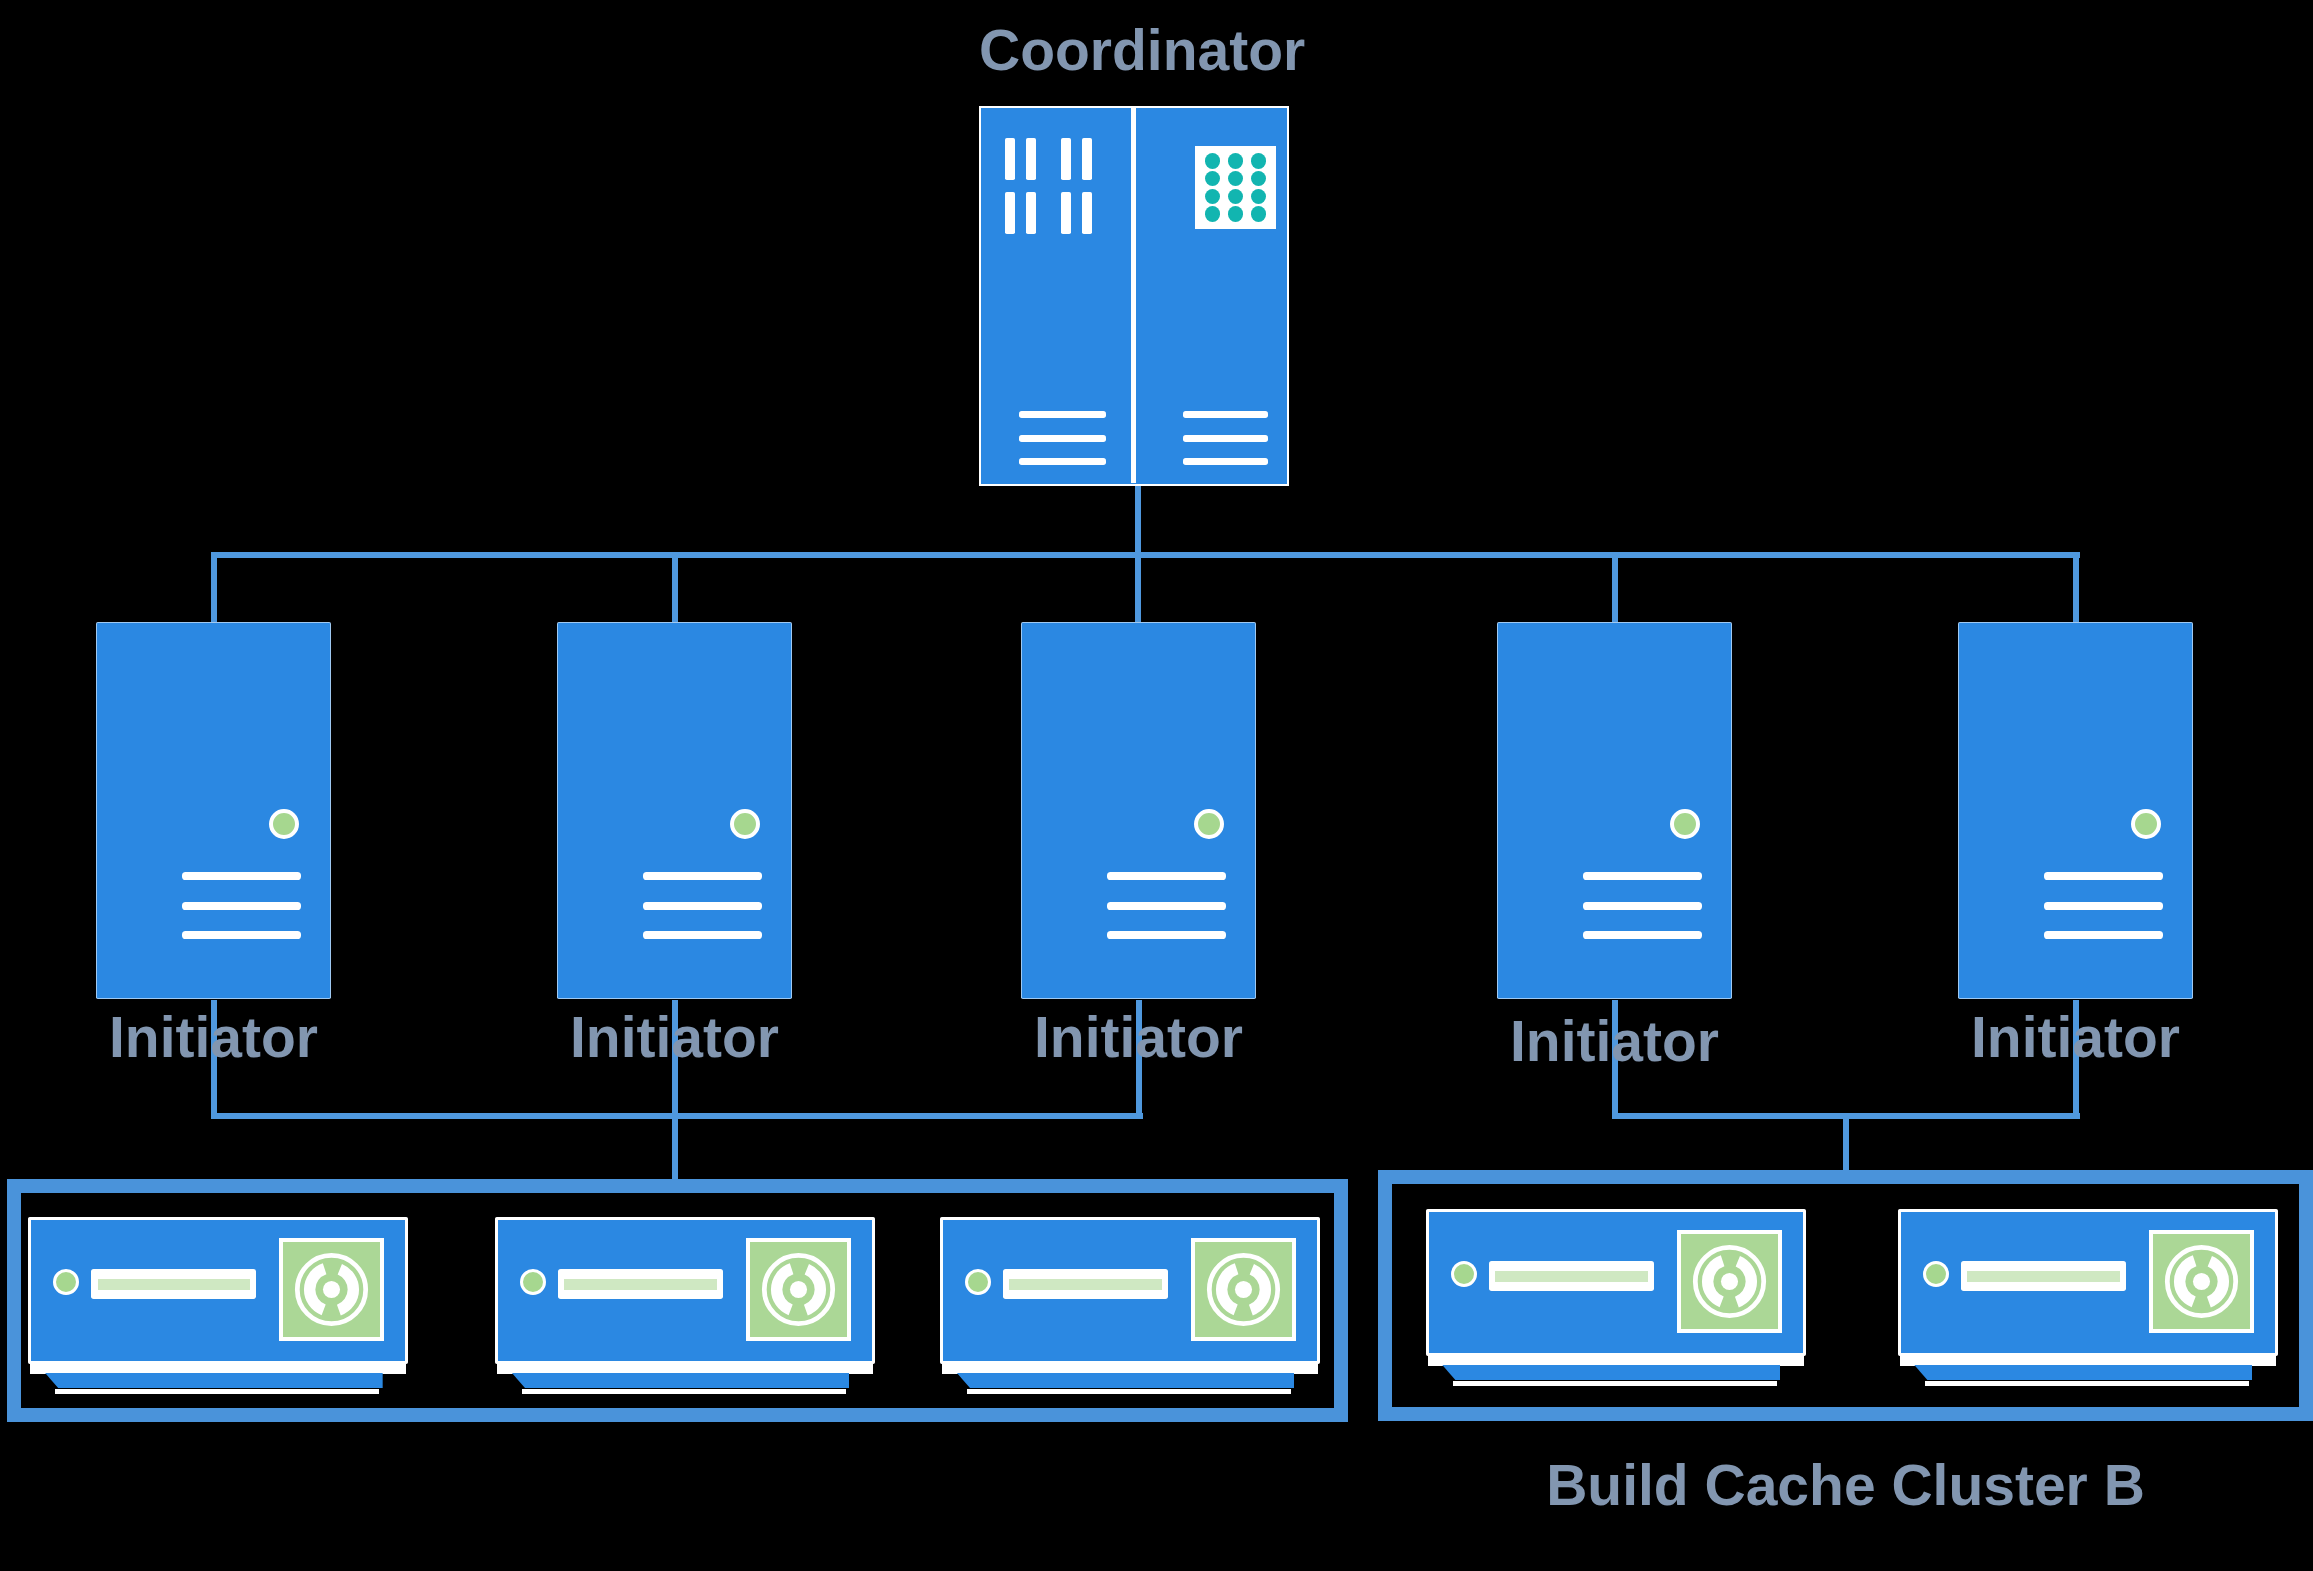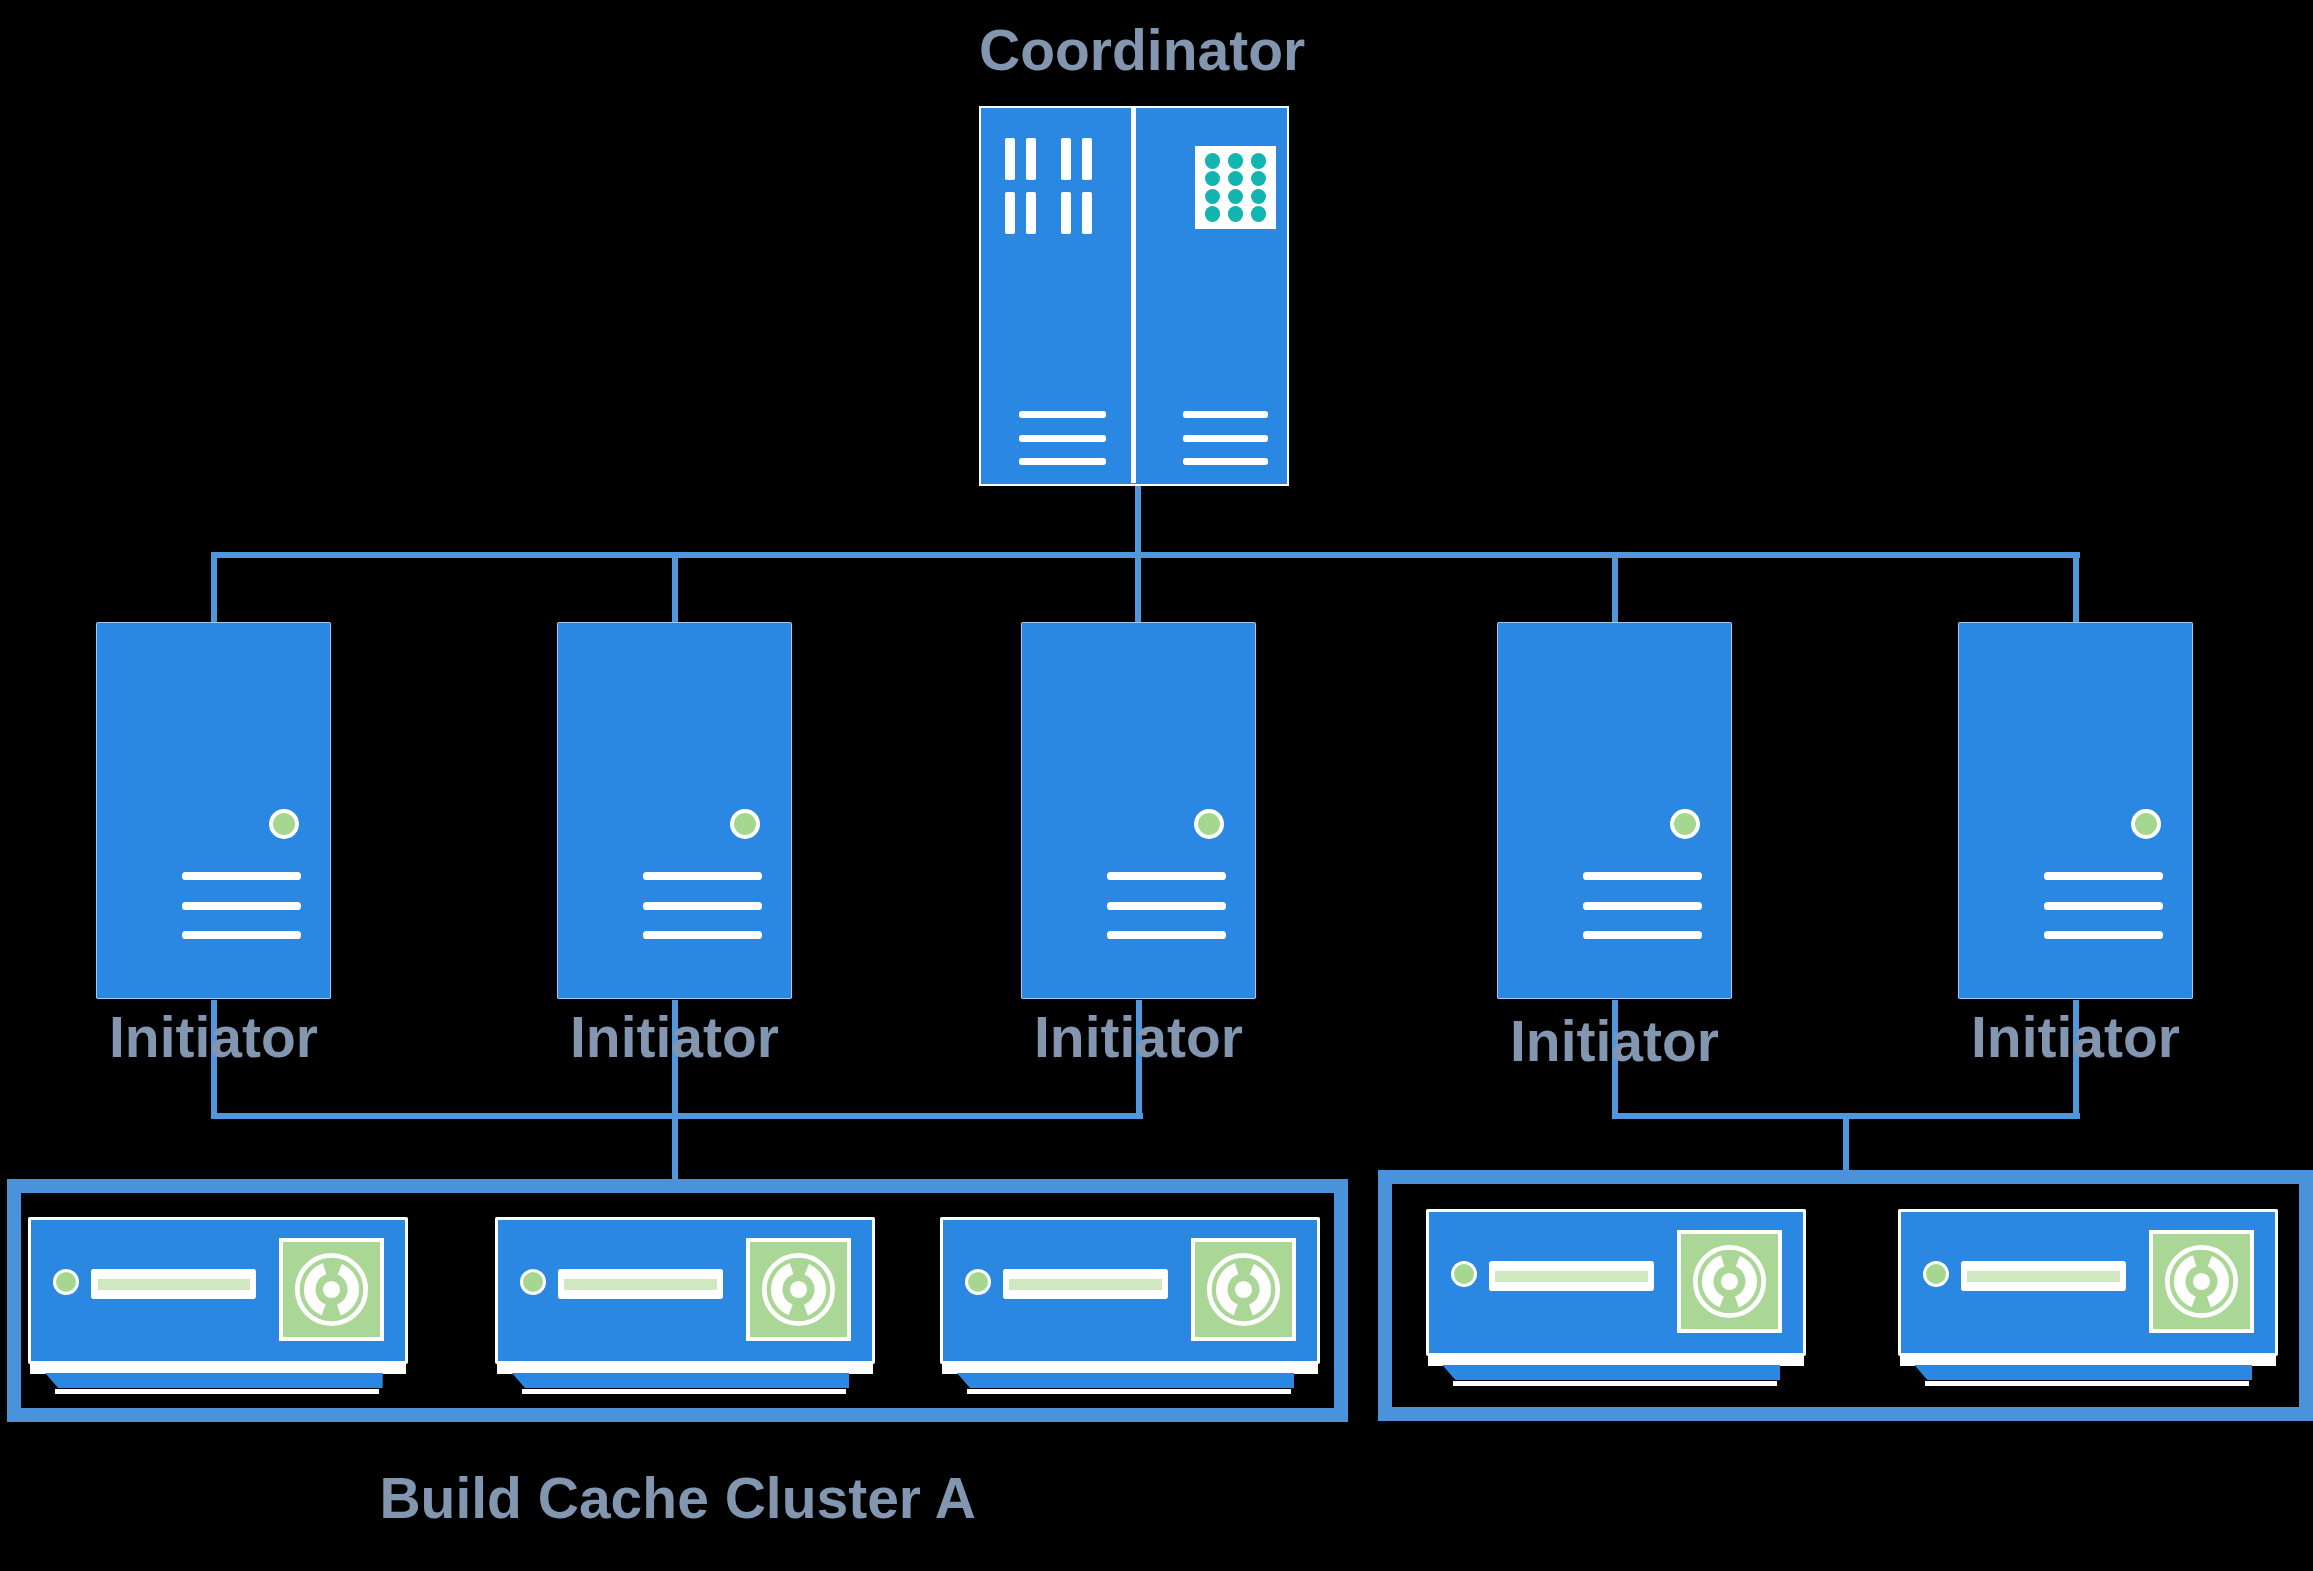--- a/index.html
+++ b/index.html
@@ -247,16 +247,16 @@
             <circle cx="50" cy="50" r="23" fill="none" stroke="#fff" stroke-width="12" stroke-dasharray="56 16.3" stroke-dashoffset="28"></circle>
             <circle cx="50" cy="50" r="9" fill="#fff"></circle>
           </svg>
       </div>
       <div class="stand-a"></div>
       <div class="stand-b"></div>
       <div class="stand-c"></div>
     </div>
   </div>
 
-  <div class="lbl" style="left:7.2px;    top:1467px; width:1341px;">Build Cache Cluster A</div>
+  <div class="lbl" style="left:1378px; top:1454px; width:935px;">Build Cache Cluster B</div>
 
 </div>
 
 
 </body></html>

